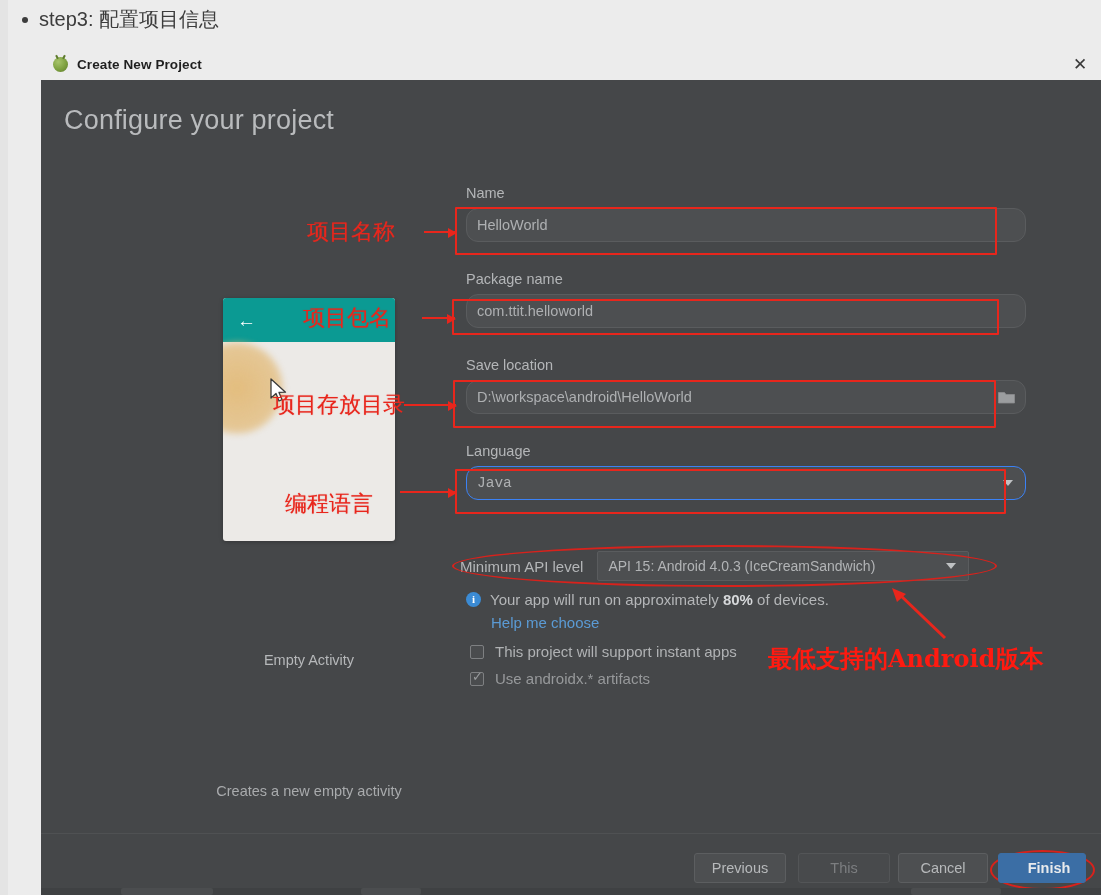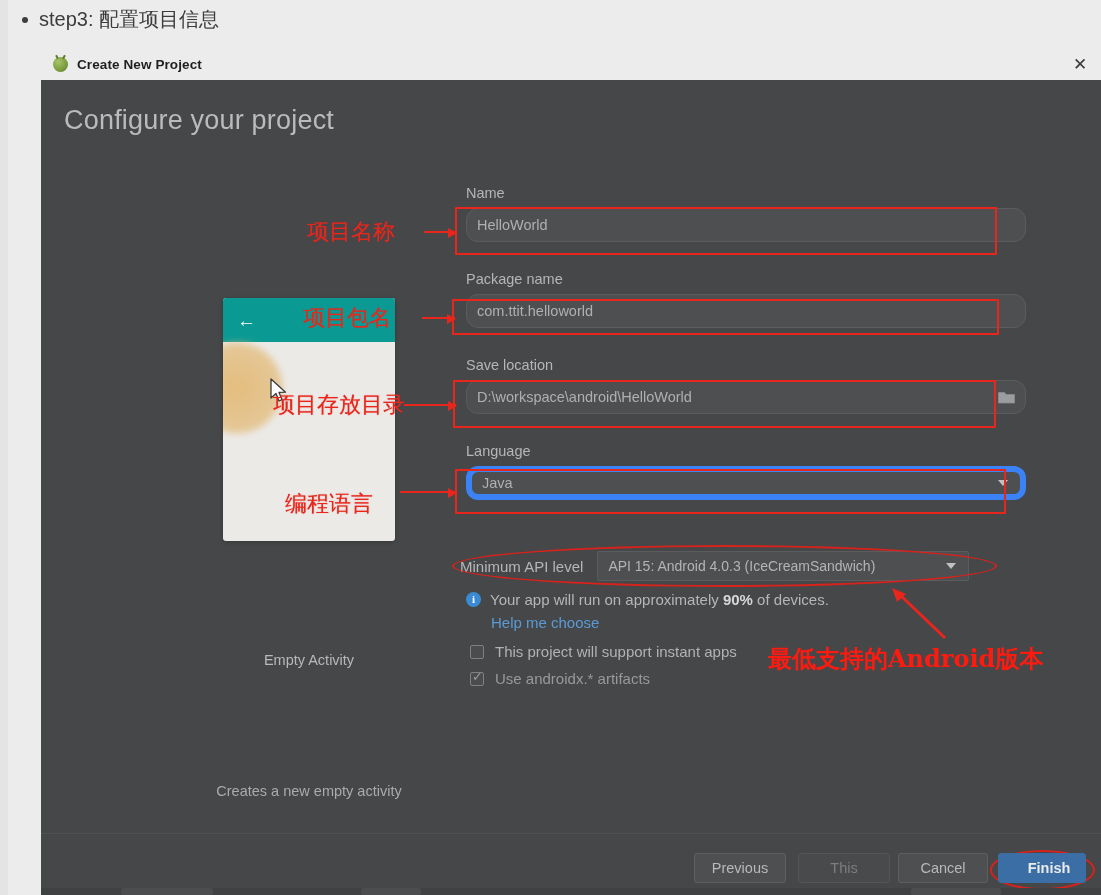--- a/index.html
+++ b/index.html
@@ -108,21 +108,21 @@
     color: #b4b6b8; font-size: 14.5px; margin-bottom: 7px; display: block;
   }
   .input-box {
     position: relative;
     height: 34px; background: #4d4f51;
     border: 1px solid #5a5c5e; border-radius: 12px;
     display: flex; align-items: center;
     color: #aeb0b2; font-size: 14.5px;
     padding: 0 10px;
   }
-  .input-box.focused { border: 6px solid #3b82f6; }
+  .input-box.focused { border: 1px solid #3b82f6; font-family: Liberation Mono, monospace; }
   .folder-icon {
     position: absolute; right: 10px; top: 50%; transform: translateY(-50%);
     width: 17px; height: 14px;
   }
   .caret {
     position: absolute; right: 12px; top: 50%; transform: translateY(-50%);
     width: 0; height: 0;
     border-left: 5px solid transparent; border-right: 5px solid transparent;
     border-top: 6px solid #bfc1c3;
   }
@@ -309,21 +309,21 @@
     <div class="api-row" style="left:419px;top:471px;">
       <span class="api-label">Minimum API level</span>
       <div class="api-select">
         <span>API 15: Android 4.0.3 (IceCreamSandwich)</span>
         <span class="caret"></span>
       </div>
     </div>
 
     <div class="info-row" style="left:425px;top:511px;">
       <span class="info-icon">i</span>
-      <span class="info-text"><span>Your app will run on approximately </span><b>90%</b><span> of devices.</span></span>
+      <span class="info-text"><span>Your app will run on approximately </span><b>80%</b><span> of devices.</span></span>
     </div>
 
     <div class="help-link" style="left:450px;top:534px;">Help me choose</div>
 
     <div class="check-row r1" style="left:429px;top:563px;">
       <span class="checkbox"></span>
       <span class="check-label">This project will support instant apps</span>
     </div>
 
     <div class="check-row r2" style="left:429px;top:590px;">

